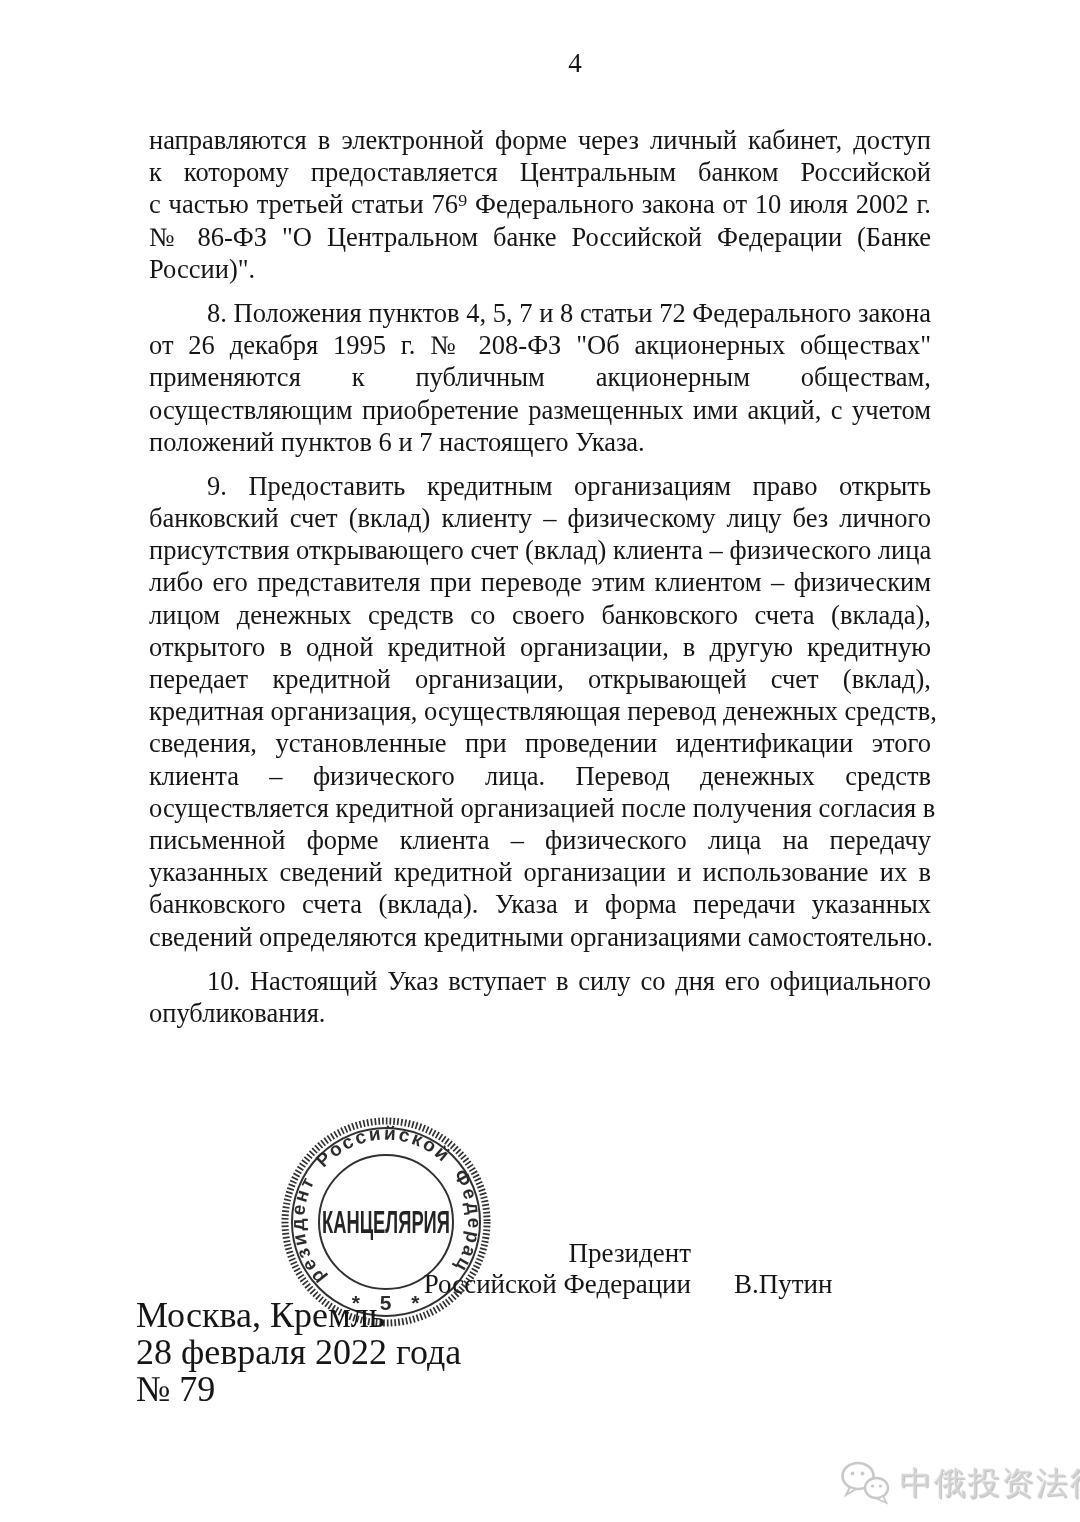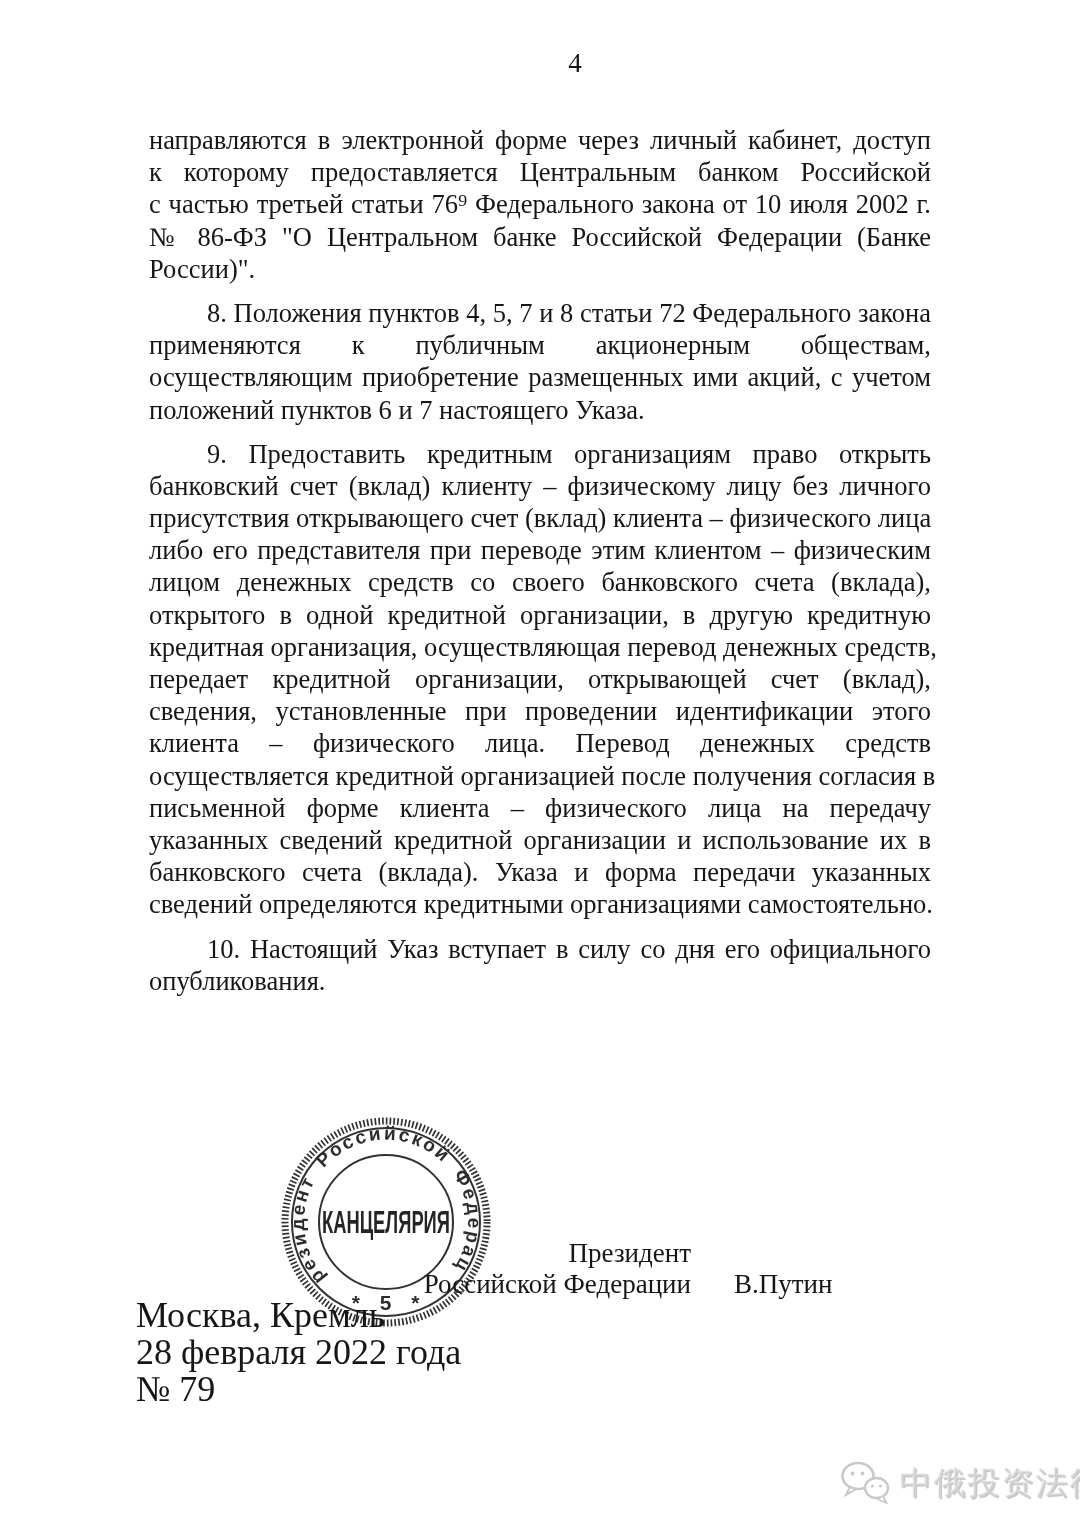--- a/index.html
+++ b/index.html
@@ -115,33 +115,34 @@
   <div class="doc-body">
       <div class="para">
         <div class="ln">направляются в электронной форме через личный кабинет, доступ</div>
         <div class="ln">к которому предоставляется Центральным банком Российской</div>
         <div class="ln">с частью третьей статьи 76⁹ Федерального закона от 10 июля 2002 г.</div>
         <div class="ln">№ 86-ФЗ "О Центральном банке Российской Федерации (Банке</div>
         <div class="ln last">России)".</div>
       </div>
       <div class="para indent">
         <div class="ln">8. Положения пунктов 4, 5, 7 и 8 статьи 72 Федерального закона</div>
+        <div class="ln">от 26 декабря 1995 г. № 208-ФЗ "Об акционерных обществах"</div>
         <div class="ln">применяются к публичным акционерным обществам,</div>
         <div class="ln">осуществляющим приобретение размещенных ими акций, с учетом</div>
         <div class="ln last">положений пунктов 6 и 7 настоящего Указа.</div>
       </div>
       <div class="para indent">
         <div class="ln">9. Предоставить кредитным организациям право открыть</div>
         <div class="ln">банковский счет (вклад) клиенту – физическому лицу без личного</div>
         <div class="ln">присутствия открывающего счет (вклад) клиента – физического лица</div>
         <div class="ln">либо его представителя при переводе этим клиентом – физическим</div>
         <div class="ln">лицом денежных средств со своего банковского счета (вклада),</div>
         <div class="ln">открытого в одной кредитной организации, в другую кредитную</div>
+        <div class="ln">передает кредитной организации, открывающей счет (вклад),</div>
         <div class="ln">кредитная организация, осуществляющая перевод денежных средств,</div>
-        <div class="ln">передает кредитной организации, открывающей счет (вклад),</div>
         <div class="ln">сведения, установленные при проведении идентификации этого</div>
         <div class="ln">клиента – физического лица. Перевод денежных средств</div>
         <div class="ln">осуществляется кредитной организацией после получения согласия в</div>
         <div class="ln">письменной форме клиента – физического лица на передачу</div>
         <div class="ln">указанных сведений кредитной организации и использование их в</div>
         <div class="ln">банковского счета (вклада). Указа и форма передачи указанных</div>
         <div class="ln last">сведений определяются кредитными организациями самостоятельно.</div>
       </div>
       <div class="para indent">
         <div class="ln">10. Настоящий Указ вступает в силу со дня его официального</div>

